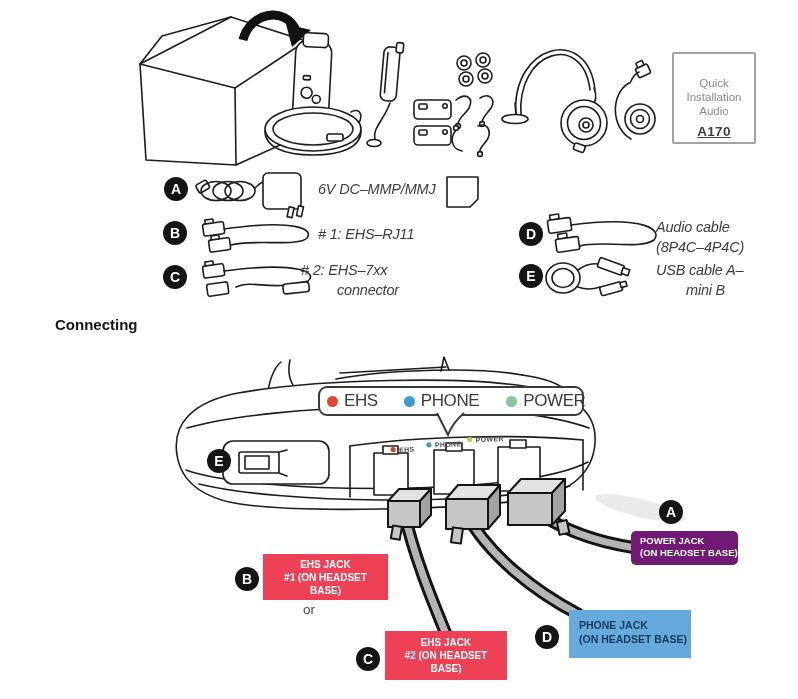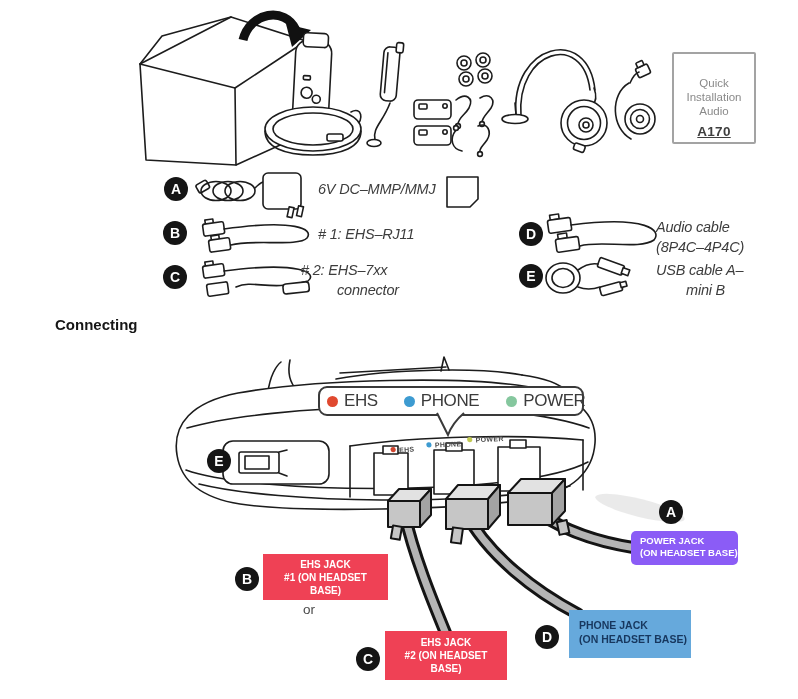--- a/index.html
+++ b/index.html
@@ -34,21 +34,21 @@
   .dot-ehs{background:#E0492F;}
   .dot-phone{background:#3D9BD1;}
   .dot-power{background:#85C79E;}
   .callout .e1{margin-left:7px;}
   .callout .e2{margin-left:26px;}
   .callout .e3{margin-left:27px;}
   .pointer{left:436px;top:412px;z-index:5;}
 
   
   .tag{box-sizing:border-box;z-index:6;font-weight:bold;line-height:1.3;}
-  .tag-power{left:631px;top:531px;width:107px;height:34px;background:#8b5cf6;border-radius:5px;
+  .tag-power{left:631px;top:531px;width:107px;height:34px;background:#701a75;border-radius:5px;
              color:#fff;font-size:9.5px;padding:4px 0 0 9px;}
   .tag-ehs1{left:263px;top:554px;width:125px;height:46px;background:#EF4155;
             color:#fff;font-size:10px;text-align:center;padding-top:4px;}
   .tag-ehs2{left:385px;top:631px;width:122px;height:49px;background:#EF4155;
             color:#fff;font-size:10px;text-align:center;padding-top:5px;}
   .tag-phone{left:569px;top:610px;width:122px;height:48px;background:#66A9DC;
              color:#17375E;font-size:10.5px;padding:9px 0 0 10px;}
   .or-text{left:303px;top:602px;font-size:13.5px;color:#4a4a4a;z-index:6;}
 
   .tiny-port-label{font-size:7px;fill:#4a4a4a;font-weight:600;letter-spacing:.3px;

